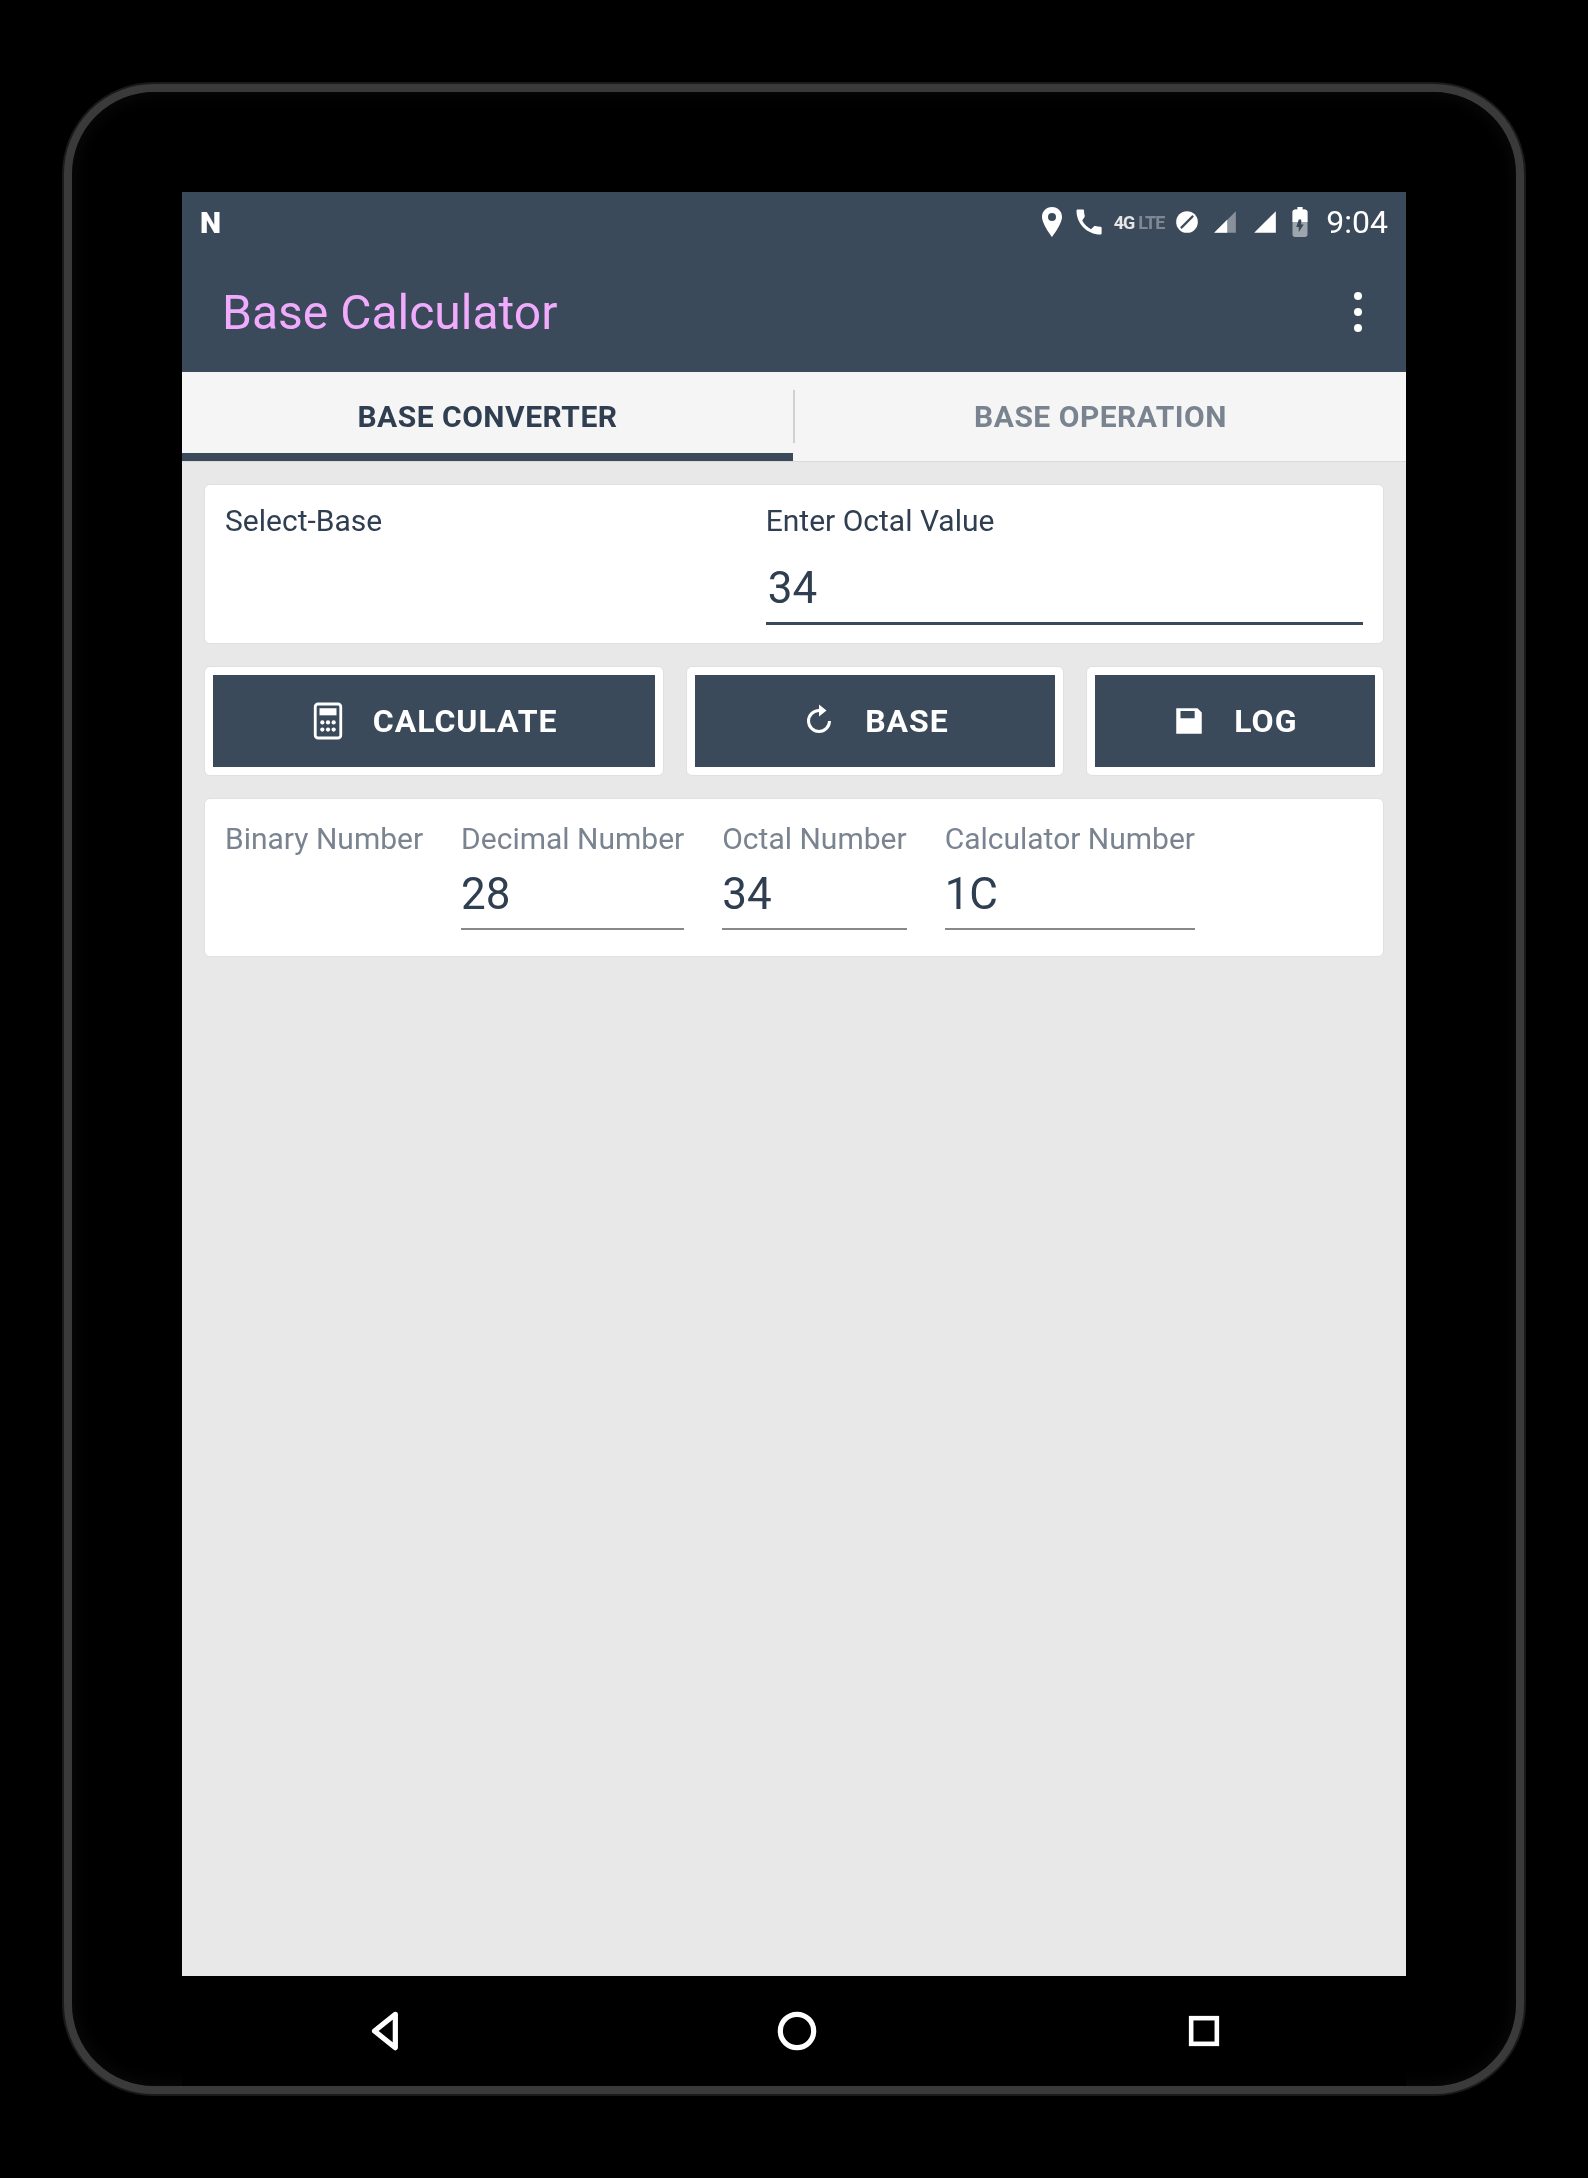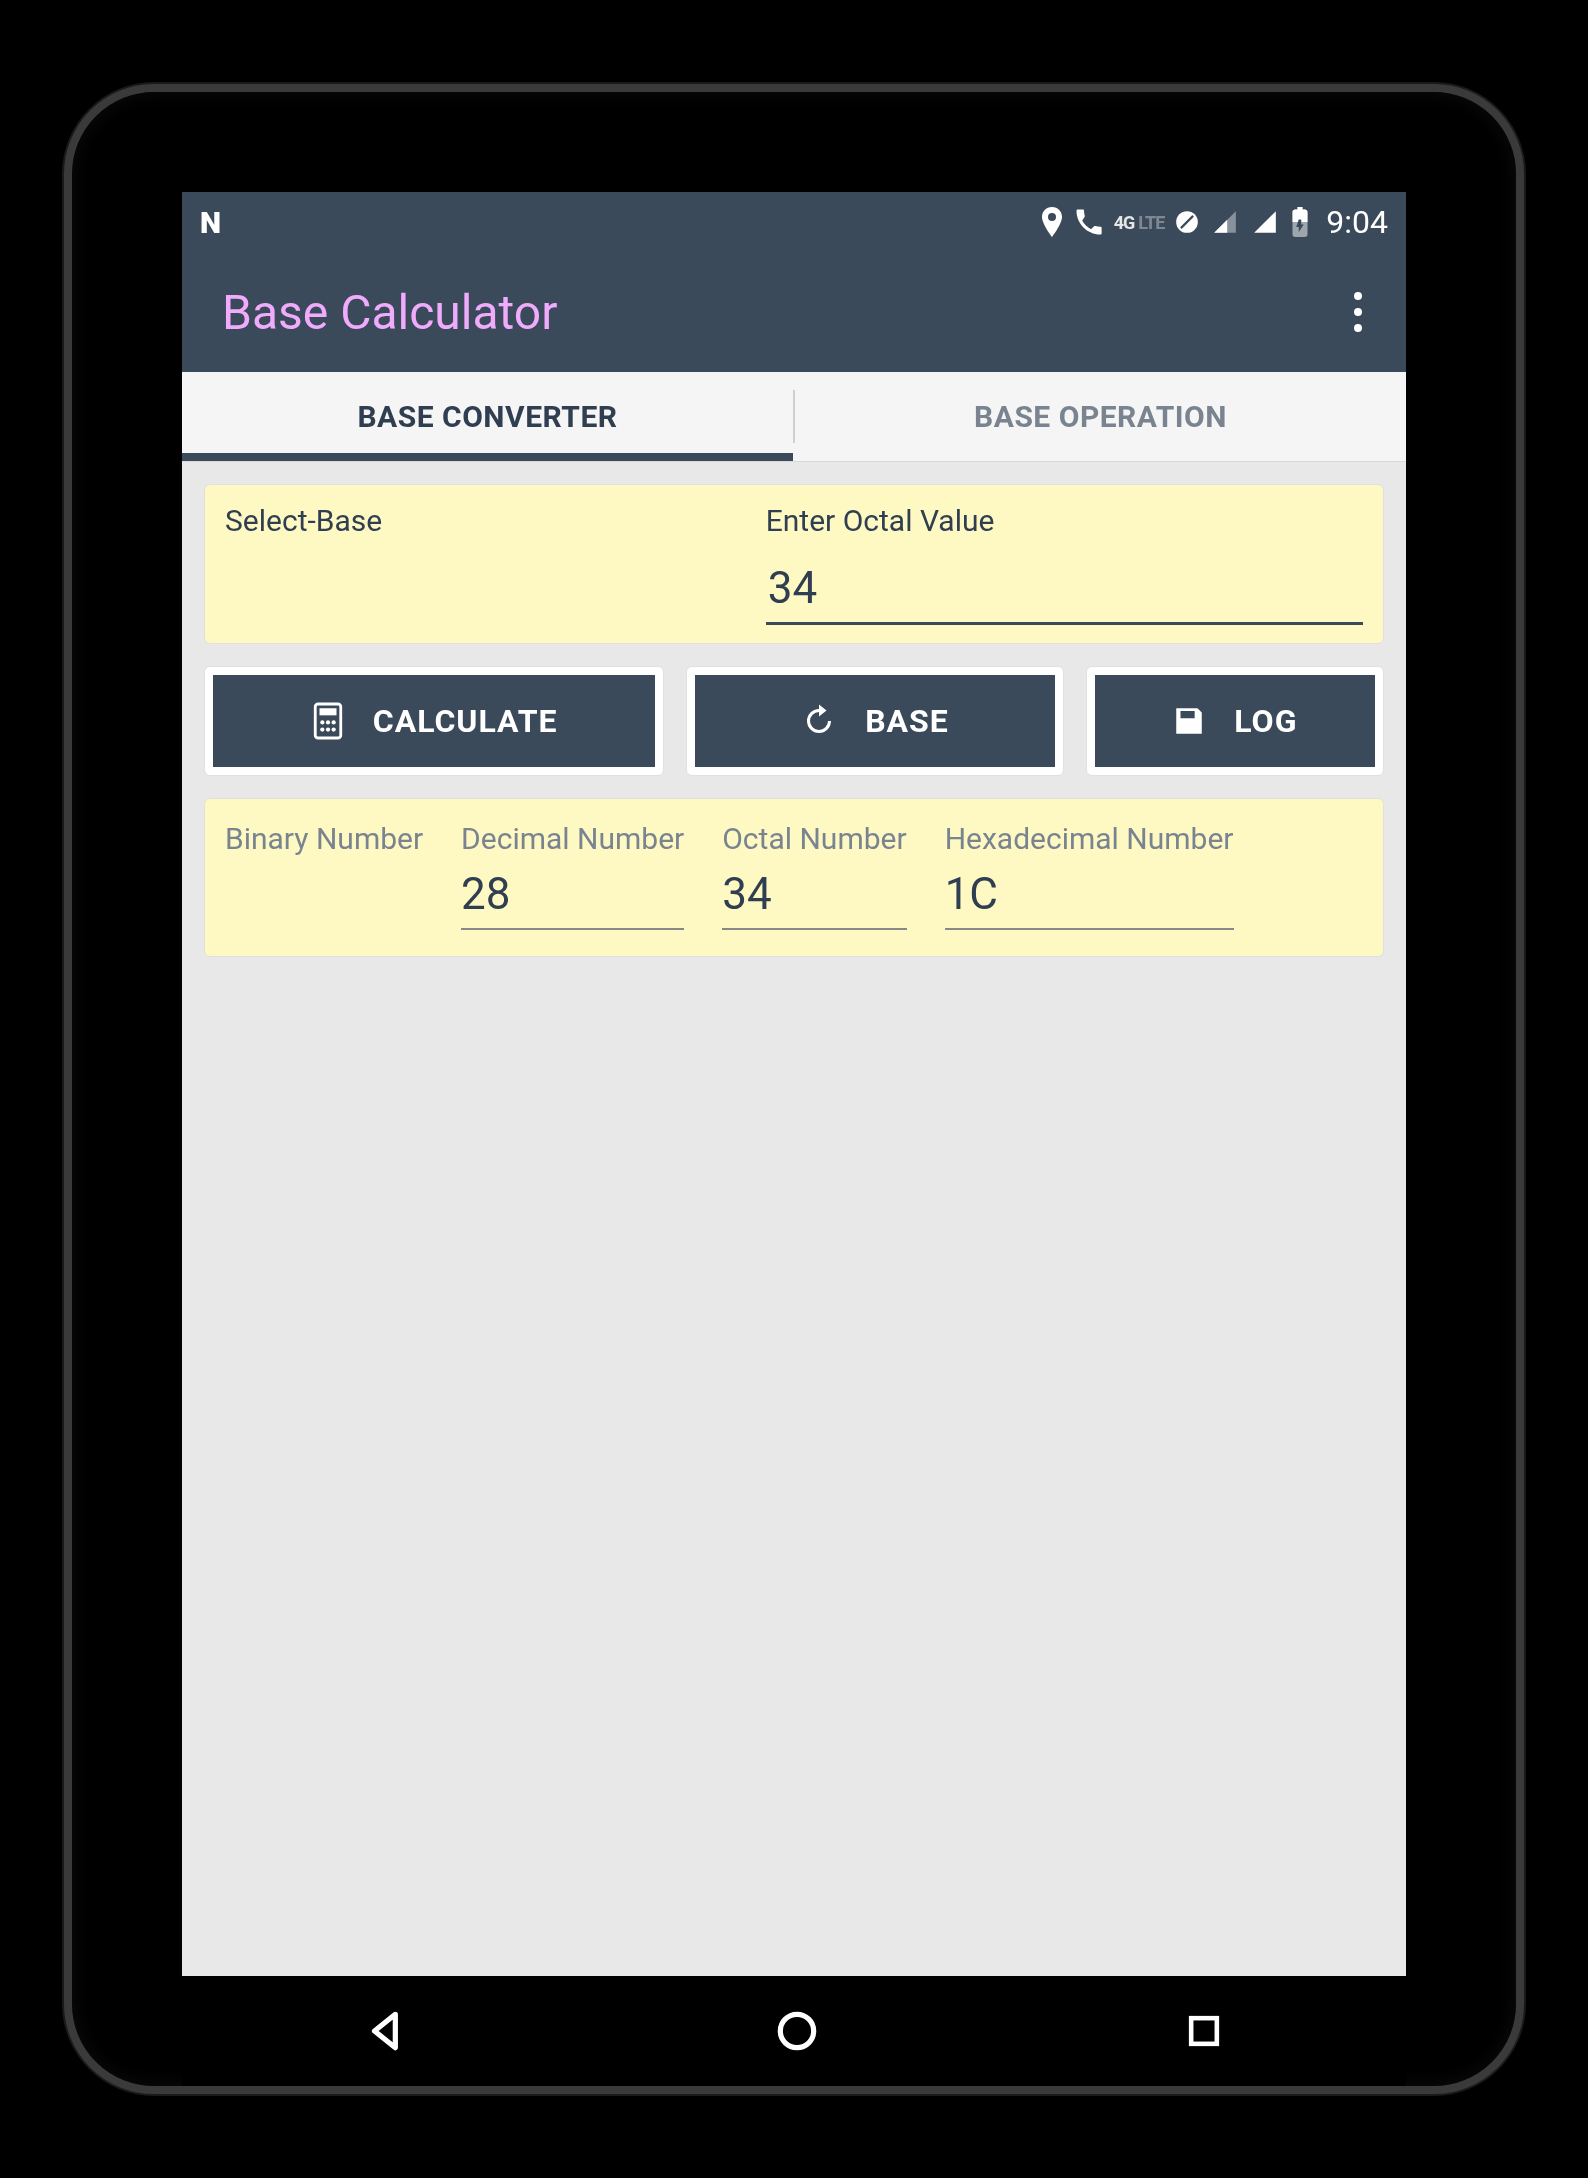--- a/index.html
+++ b/index.html
@@ -99,21 +99,21 @@
 
   .content {
     flex: 1;
     padding: 22px 22px 0 22px;
     display: flex;
     flex-direction: column;
     gap: 22px;
   }
 
   .card {
-    background: #fef9c3;
+    background: #ffffff;
     border: 1px solid #e0e0e0;
     border-radius: 6px;
     padding: 18px 20px;
   }
 
   .input-row { display: flex; gap: 40px; }
   .select-col { flex: 0 0 44%; display:flex; flex-direction:column; }
   .value-col  { flex: 1; display:flex; flex-direction:column; }
   .field-label { font-size: 30px; color: #2f3e50; margin-bottom: 24px; }
   .select-box {
@@ -273,21 +273,21 @@
         </div>
         <div class="res-group">
           <span class="res-label">Decimal Number</span>
           <span class="res-value">28</span>
         </div>
         <div class="res-group">
           <span class="res-label">Octal Number</span>
           <span class="res-value">34</span>
         </div>
         <div class="res-group">
-          <span class="res-label">Hexadecimal Number</span>
+          <span class="res-label">Calculator Number</span>
           <span class="res-value">1C</span>
         </div>
       </div>
 
     </div>
   </div>
 
   <div class="nav-bar">
     <svg width="50" height="50" viewBox="0 0 24 24" stroke-width="2.5">
         <path d="M16 4L6 12l10 8z" stroke-linejoin="round"></path>

